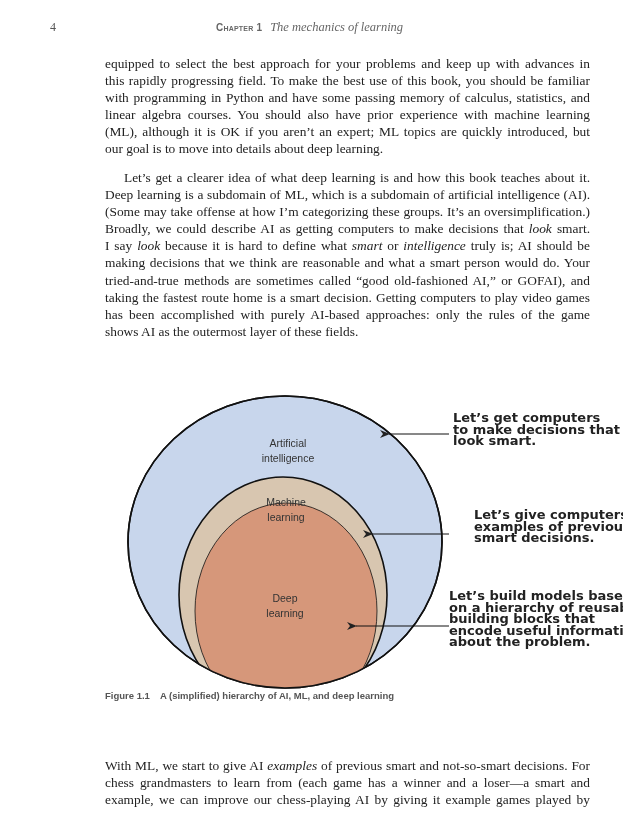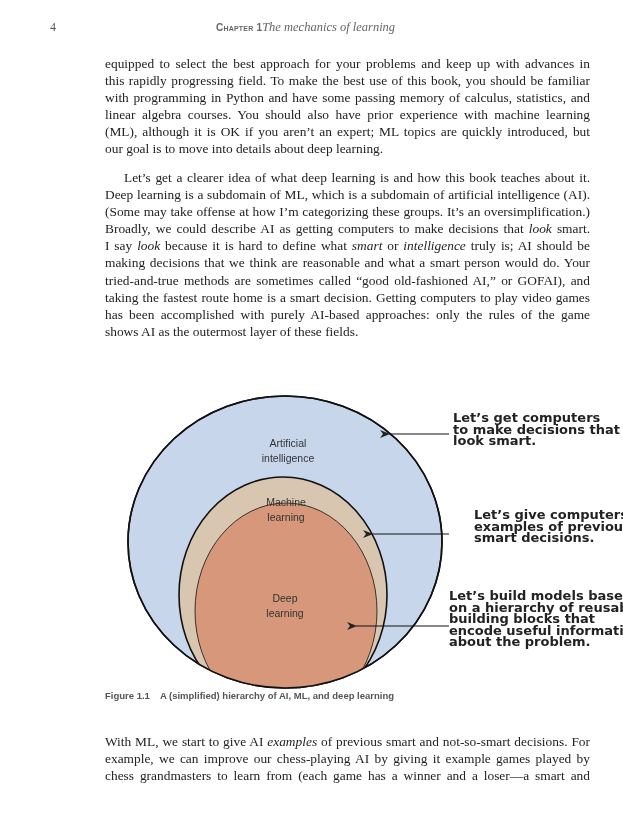--- a/index.html
+++ b/index.html
@@ -1,28 +1,28 @@
 <!DOCTYPE html>
 <html><head>
 <meta charset="utf-8">
 <style>
   html, body { margin: 0; padding: 0; background: #ffffff; }
   body { width: 623px; height: 827px; position: relative; overflow: hidden; font-family: "Liberation Serif", "DejaVu Serif", serif; color: #1a1a1a; }
   .running-head { position: absolute; top: 20px; left: 0; width: 623px; height: 16px; font-size: 12px; }
   .page-num { position: absolute; left: 50px; top: 0; color: #555; font-family: "Liberation Serif", serif; }
   .chapter { position: absolute; left: 216px; top: 0; color: #666; white-space: nowrap; }
   .chapter .cap { font-family: "Liberation Sans", sans-serif; font-weight: bold; font-size: 10px; letter-spacing: 0.2px; font-variant: small-caps; text-align: center; }
-  .chapter .title { font-style: italic; font-family: "Liberation Serif", serif; font-size: 12.5px; }
+  .chapter .title { font-style: italic; font-family: "Liberation Serif", serif; margin-left: 8px; font-size: 12.5px; }
   .body-text { position: absolute; left: 105px; width: 485px; font-size: 13.4px; line-height: 17.1px; text-align: justify; color: #222; }
   .line { display: block; white-space: nowrap; text-align-last: justify; text-align: justify; }
   .line.last { text-align-last: left; }
   .indent { text-indent: 19px; margin-top: 12px; }
   #para1 { top: 55px; }
   #para2 { top: 157px; }
-  #para3 { top: 733px; }
+  #para3 { top: 757px; }
   em { font-style: italic; }
   .figure { position: absolute; left: 0; top: 370px; width: 623px; height: 320px; }
   .figure svg { position: absolute; left: 0; top: 0; }
   .caption { position: absolute; left: 105px; top: 690px; font-family: "Liberation Sans", sans-serif; font-size: 9.5px; color: #555; white-space: nowrap; font-weight: bold; }
   .caption .fig-label { margin-right: 10px; }
   .annot { position: absolute; font-family: "DejaVu Sans", sans-serif; font-weight: bold; font-size: 13px; line-height: 11.5px; color: #222; white-space: pre; }
   .circle-label { font-family: "Liberation Sans", sans-serif; font-size: 10.5px; fill: #333; }
 </style>
 </head>
 <body>
@@ -96,15 +96,15 @@
 encode useful information
 about the problem.</div>
 </div>
 
 <div class="caption">
   <span class="fig-label">Figure 1.1</span><span>A (simplified) hierarchy of AI, ML, and deep learning</span>
 </div>
 
 <div class="body-text" id="para3">
   <span class="line"><span>With ML, we start to give AI </span><em>examples</em><span> of previous smart and not-so-smart decisions. For</span></span>
+  <span class="line">chess grandmasters to learn from (each game has a winner and a loser—a smart and</span>
   <span class="line">example, we can improve our chess-playing AI by giving it example games played by</span>
-  <span class="line">chess grandmasters to learn from (each game has a winner and a loser—a smart and</span>
 </div>
 
 </body></html>

